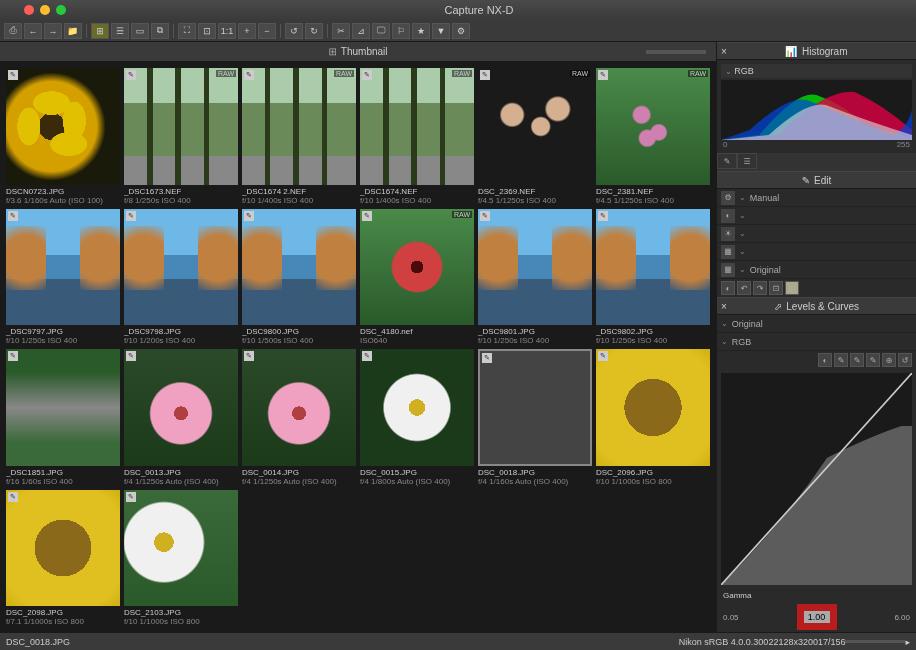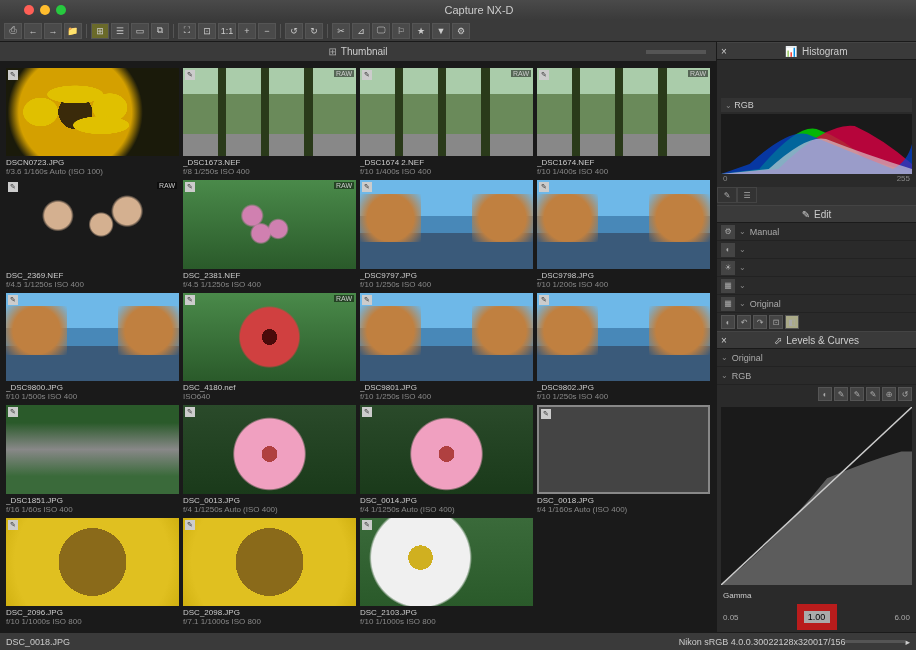--- a/index.html
+++ b/index.html
@@ -14,34 +14,34 @@
 .title { flex: 1; text-align: center; color: #ccc; font-size: 11px; }
 .toolbar { height: 22px; background: #3a3a3a; border-bottom: 1px solid #1a1a1a; display: flex; align-items: center; padding: 0 4px; gap: 2px; }
 .toolbar-btn { width: 18px; height: 16px; background: #4a4a4a; border: 1px solid #555; display: flex; align-items: center; justify-content: center; font-size: 9px; color: #ccc; cursor: pointer; }
 .toolbar-btn.active { background: #6a6a2a; }
 .toolbar-sep { width: 1px; height: 14px; background: #555; margin: 0 2px; }
 .main { flex: 1; display: flex; overflow: hidden; }
 .content { flex: 1; display: flex; flex-direction: column; background: #1a1a1a; }
 .thumb-header { height: 20px; background: #3a3a3a; display: flex; align-items: center; justify-content: center; border-bottom: 1px solid #1a1a1a; position: relative; }
 .thumb-header-label { color: #ccc; font-size: 10px; }
 .thumb-slider { position: absolute; right: 10px; width: 60px; height: 4px; background: #555; }
-.thumb-grid { flex: 1; padding: 6px; display: grid; grid-template-columns: repeat(4, 1fr); gap: 4px; overflow-y: auto; }
+.thumb-grid { flex: 1; padding: 6px; display: grid; grid-template-columns: repeat(6, 1fr); gap: 4px; overflow-y: auto; }
 .thumb-cell { position: relative; display: flex; flex-direction: column; }
 .thumb-img { width: 100%; flex: 1; min-height: 80px; position: relative; display: flex; align-items: center; justify-content: center; overflow: hidden; }
 .thumb-cell.selected .thumb-img { border: 2px solid #888; background: #444; }
 .thumb-badge { position: absolute; top: 2px; left: 2px; width: 10px; height: 10px; background: #ccc; font-size: 7px; display: flex; align-items: center; justify-content: center; color: #333; }
 .thumb-raw { position: absolute; top: 2px; right: 2px; font-size: 7px; color: #ccc; background: rgba(0,0,0,0.5); padding: 0 2px; }
 .thumb-name { color: #ccc; font-size: 8px; margin-top: 2px; white-space: nowrap; overflow: hidden; }
 .thumb-meta { color: #888; font-size: 8px; white-space: nowrap; overflow: hidden; }
 
 .sidebar { width: 200px; background: #2a2a2a; display: flex; flex-direction: column; border-left: 1px solid #1a1a1a; }
 .panel-header { height: 18px; background: #3a3a3a; color: #ccc; font-size: 10px; display: flex; align-items: center; justify-content: center; border-top: 1px solid #444; border-bottom: 1px solid #1a1a1a; }
 .panel-close { position: absolute; left: 4px; color: #ccc; cursor: pointer; }
 .histogram-panel { padding: 4px; }
-.rgb-label { font-size: 9px; color: #ccc; padding: 2px 4px; background: #333; margin-top: 34px; }
+.rgb-label { font-size: 9px; color: #ccc; padding: 2px 4px; background: #333; }
 .histogram { position: relative; width: 100%; height: 60px; background: #1a1a1a; margin-top: 2px; }
 .hist-scale { display: flex; justify-content: space-between; font-size: 8px; color: #888; padding: 0 2px; }
 .edit-tabs { height: 18px; display: flex; background: #333; }
 .edit-tab { width: 20px; height: 16px; border: 1px solid #444; display: flex; align-items: center; justify-content: center; font-size: 8px; cursor: pointer; }
 .edit-rows { }
 .edit-row { height: 18px; display: flex; align-items: center; padding: 0 4px; border-bottom: 1px solid #222; font-size: 9px; gap: 4px; }
 .edit-icon { width: 14px; height: 14px; background: #444; display: flex; align-items: center; justify-content: center; font-size: 8px; }
 .chevron { font-size: 8px; color: #888; }
 .icon-row { display: flex; gap: 2px; padding: 2px 4px; }
 .mini-icon { width: 14px; height: 14px; background: #444; border: 1px solid #555; display: flex; align-items: center; justify-content: center; font-size: 8px; cursor: pointer; }
@@ -227,20 +227,27 @@
             <div class="thumb-name">DSC_0013.JPG</div>
             <div class="thumb-meta">f/4 1/1250s Auto (ISO 400)</div>
           </div>
           <div class="thumb-cell">
             <div class="thumb-img img-gerbera-pink">
               <div class="thumb-badge">✎</div>
             </div>
             <div class="thumb-name">DSC_0014.JPG</div>
             <div class="thumb-meta">f/4 1/1250s Auto (ISO 400)</div>
           </div>
+          <div class="thumb-cell">
+            <div class="thumb-img img-gerbera-white">
+              <div class="thumb-badge">✎</div>
+            </div>
+            <div class="thumb-name">DSC_0015.JPG</div>
+            <div class="thumb-meta">f/4 1/800s Auto (ISO 400)</div>
+          </div>
           <div class="thumb-cell selected">
             <div class="thumb-img img-pink-flowers">
               <div class="thumb-badge">✎</div>
             </div>
             <div class="thumb-name">DSC_0018.JPG</div>
             <div class="thumb-meta">f/4 1/160s Auto (ISO 400)</div>
           </div>
           <div class="thumb-cell">
             <div class="thumb-img img-sunflower-macro">
               <div class="thumb-badge">✎</div>

